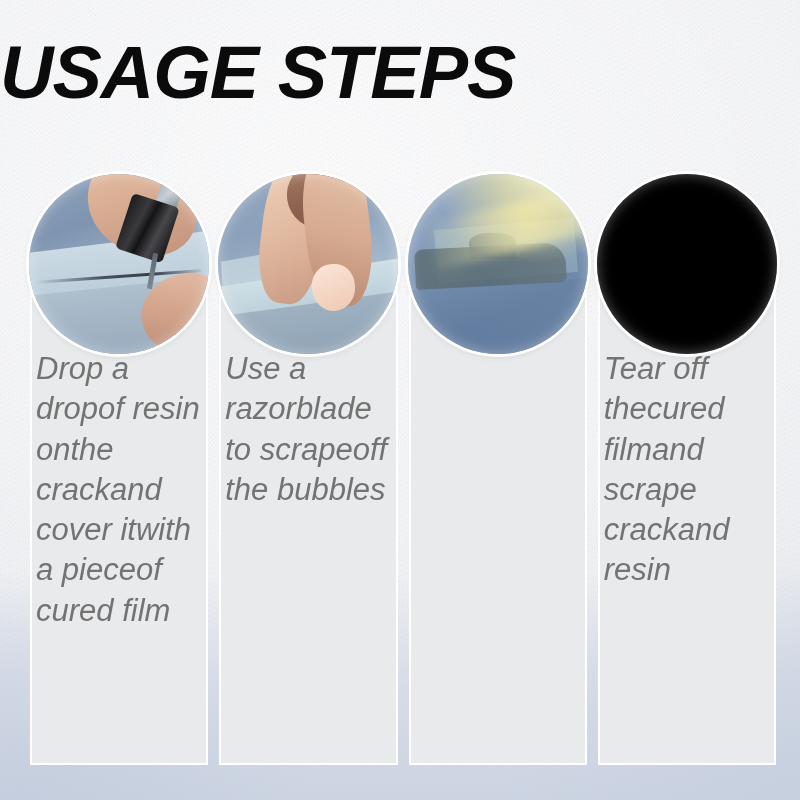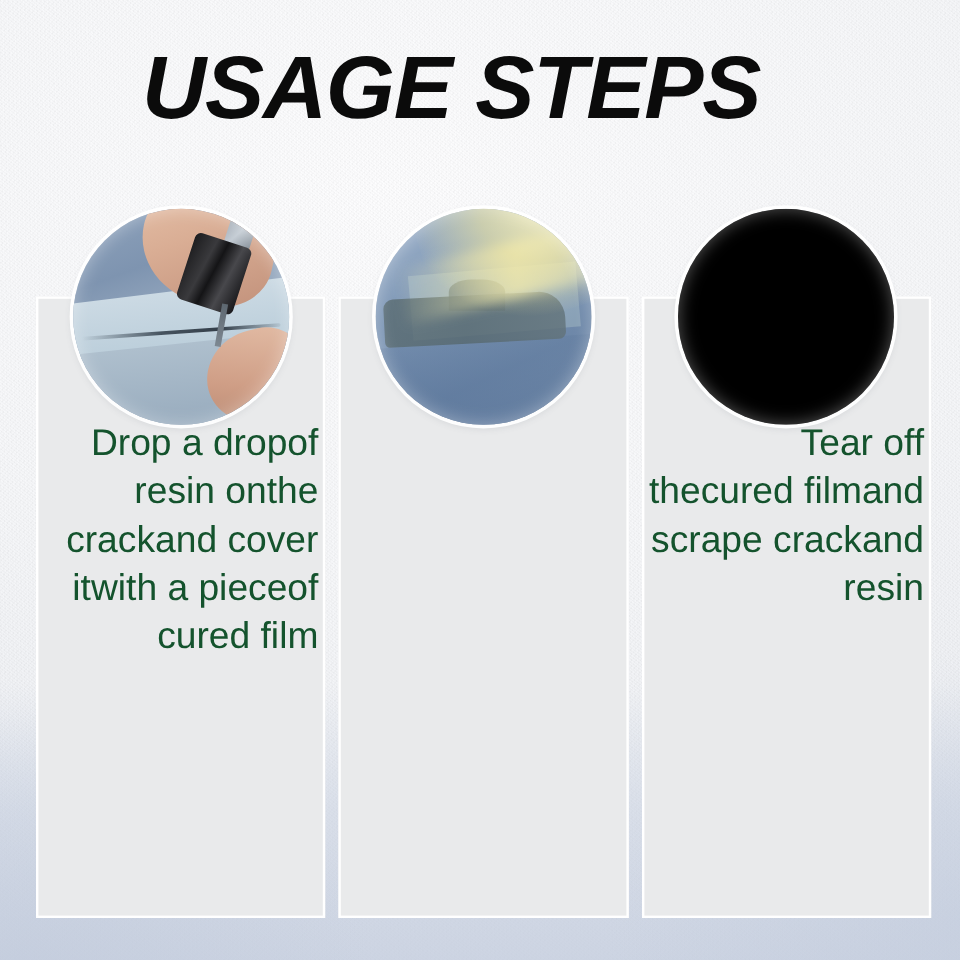--- a/index.html
+++ b/index.html
@@ -51,21 +51,21 @@
       radial-gradient(ellipse 420px 300px at 2% 100%, rgba(190,200,218,.50), rgba(190,200,218,0) 70%),
       radial-gradient(ellipse 420px 320px at 100% 96%, rgba(192,202,220,.45), rgba(192,202,220,0) 70%);
   }
 
   
   #title {
     position: absolute;
     top: 36px;
     left: 0;
     width: 752px;
-    text-align: center;
+    text-align: left;
     font-size: 74px;
     line-height: 1;
     font-weight: 800;
     font-style: italic;
     letter-spacing: -1px;
     color: #0b0b0b;
     font-family: "Liberation Sans", sans-serif;
     white-space: nowrap;
   }
 
@@ -83,23 +83,24 @@
     position: relative;
     flex: 1 1 0;
     background: #e9eaeb;
     border: 2px solid #ffffff;
     box-sizing: border-box;
     padding-top: 100px;
   }
   .card-text {
     font-size: 31px;
     line-height: 1.30;
+    font-style: italic;
     font-weight: 400;
-    color: #14532d;
-    text-align: right;
+    color: #737373;
+    text-align: left;
     padding: 0 4px;
     font-family: "Liberation Sans", sans-serif;
     word-break: break-word;
   }
 
   
   .circle {
     position: absolute;
     top: -75px;
     left: 50%;
@@ -328,20 +329,34 @@
           <div class="thumb-top"></div>
           <div class="thumb-low"></div>
           <div class="tool-cap"></div>
           <div class="tool-body"></div>
           <div class="tool-tip"></div>
         </div>
       </div>
       <div class="card-text">Drop a dropof resin onthe crackand cover itwith a pieceof cured film</div>
     </div>
 
+    <div class="card">
+      <div class="circle">
+        <div class="photo p2">
+          <div class="film-c"></div>
+          <div class="film-a"></div>
+          <div class="film-b"></div>
+          <div class="finger-1"></div>
+          <div class="knuckle"></div>
+          <div class="finger-2"></div>
+          <div class="nail"></div>
+        </div>
+      </div>
+      <div class="card-text">Use a razorblade to scrapeoff the bubbles</div>
+    </div>
 
     <div class="card">
       <div class="circle">
         <div class="photo p3">
           <div class="lower"></div>
           <div class="pane"></div>
           <div class="shape2"></div>
           <div class="shape"></div>
           <div class="glow-band"></div>
           <div class="sun"></div>

